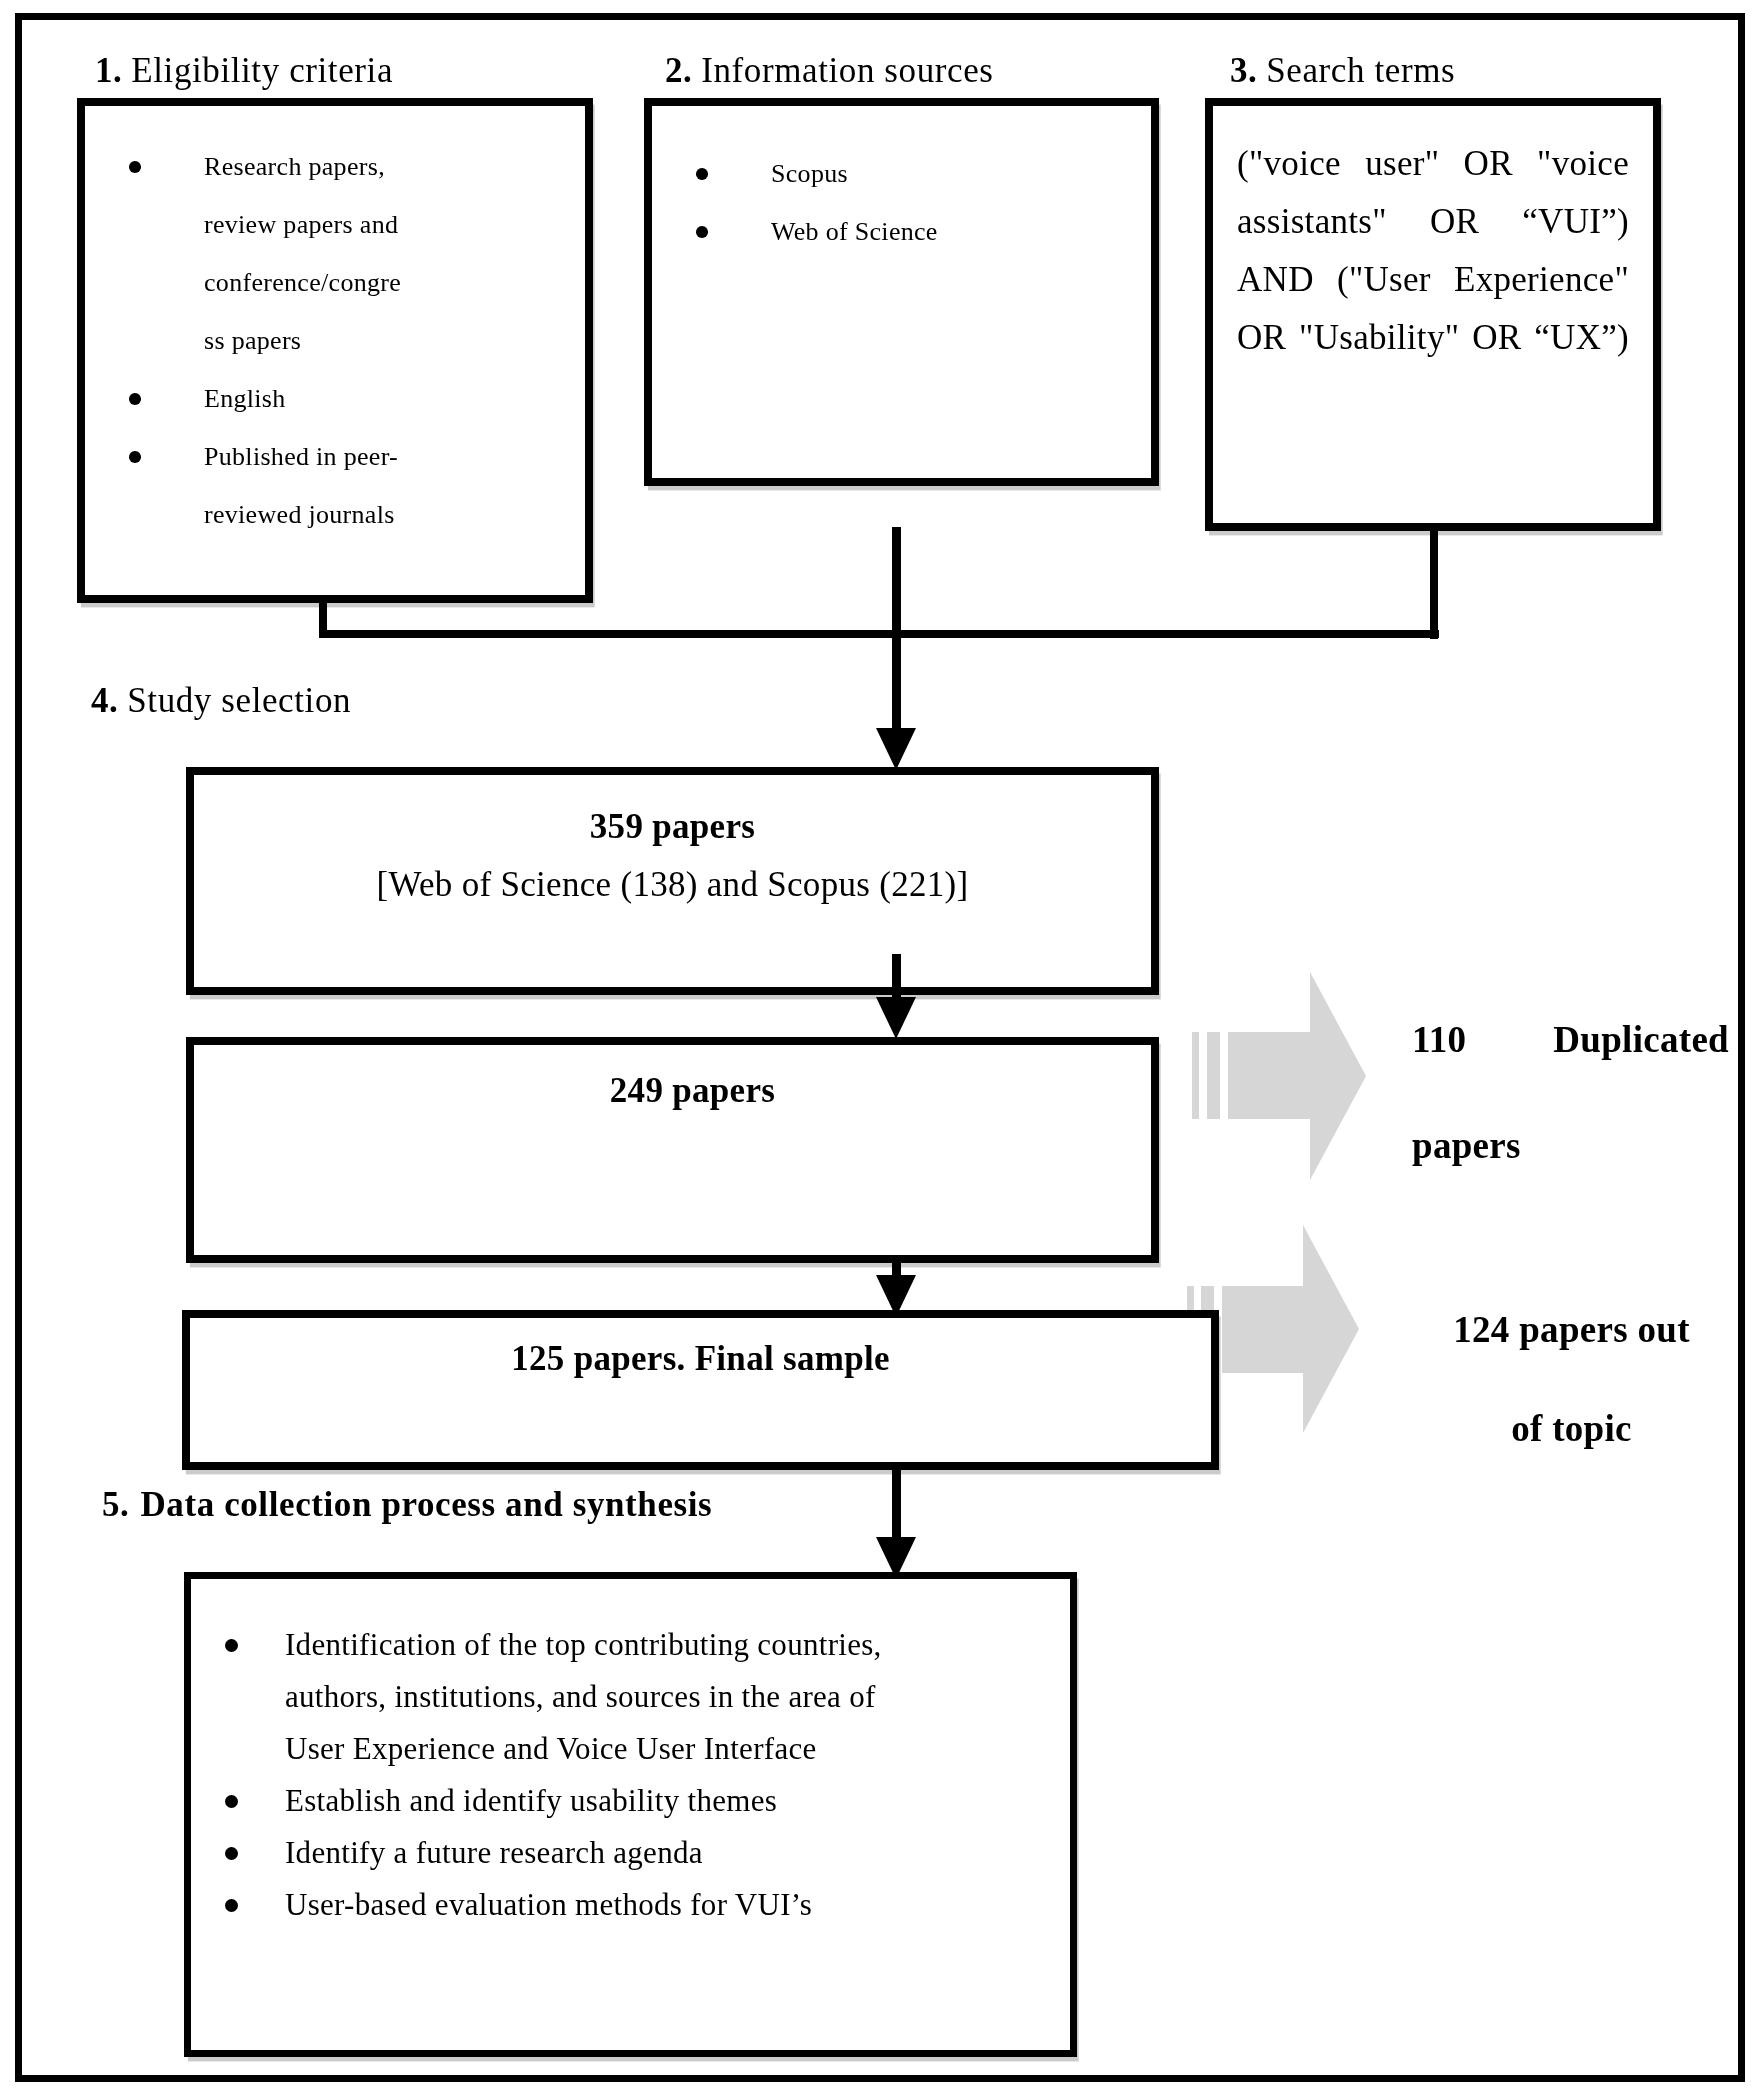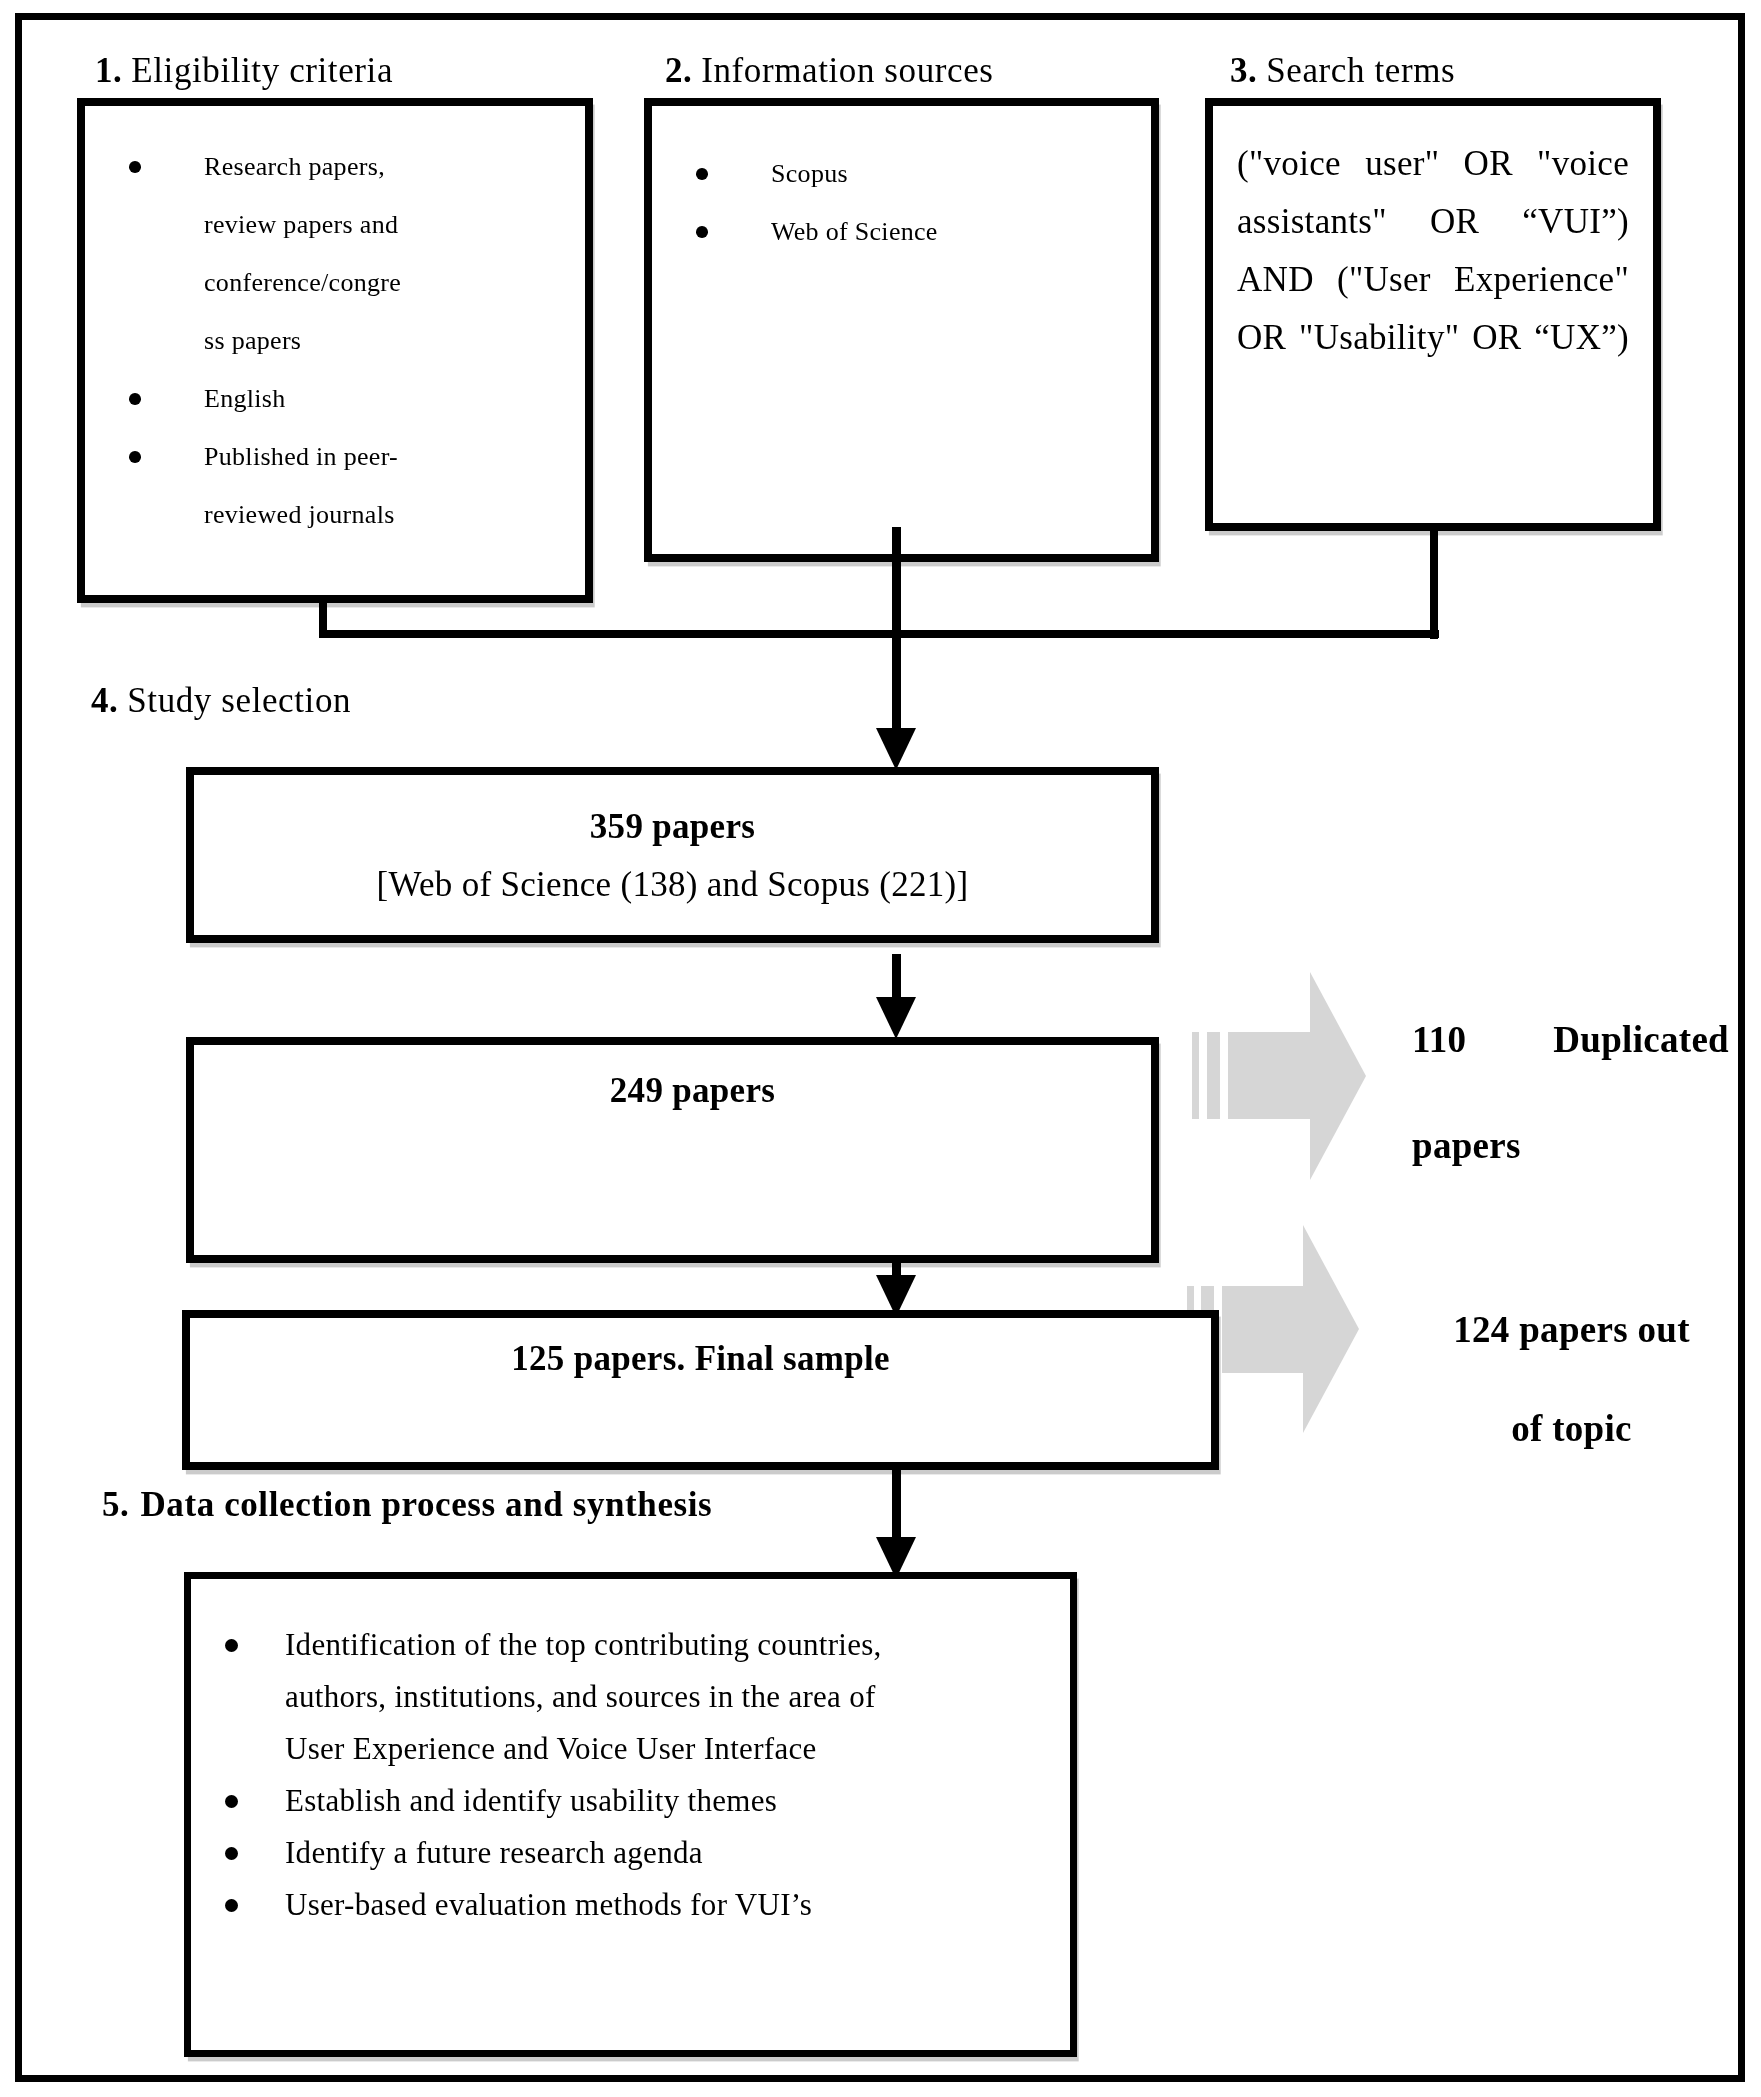--- a/index.html
+++ b/index.html
@@ -125,21 +125,21 @@
       <li>Research papers,
 review papers and
 conference/congre
 ss papers</li>
       <li>English</li>
       <li>Published in peer-
 reviewed journals</li>
     </ul>
   </div>
 
-  <div class="abs box" style="left:644px;top:98px;width:515px;height:464px;">
+  <div class="abs box" style="left:644px;top:98px;width:515px;height:388px;">
     <ul class="blist" style="margin-top:39px;">
       <li>Scopus</li>
       <li>Web of Science</li>
     </ul>
   </div>
 
   <div class="abs box" style="left:1205px;top:98px;width:456px;height:433px;">
     <p class="query">("voice user" OR "voice
 assistants" OR “VUI”)
 AND ("User Experience"
@@ -150,21 +150,21 @@
   <div class="abs line" style="left:319px;top:630px;width:1120px;height:8.3px;"></div>
   <div class="abs line" style="left:1430px;top:527px;width:8.3px;height:112px;"></div>
 
   <div class="abs line" style="left:892px;top:527px;width:8.8px;height:203px;"></div>
   <div class="abs head-down" style="left:876px;top:728px;"></div>
 
   <div class="abs sec-label" style="left:91px;top:679px;">
     <span class="num">4.</span><span class="title">Study selection</span>
   </div>
 
-  <div class="abs box" style="left:186px;top:767px;width:973px;height:176px;">
+  <div class="abs box" style="left:186px;top:767px;width:973px;height:228px;">
     <div class="flow-title" style="margin-top:23px;">359 papers</div>
     <div class="flow-detail">[Web of Science (138) and Scopus (221)]</div>
   </div>
 
   <div class="abs line" style="left:892px;top:954px;width:8.8px;height:45px;"></div>
   <div class="abs head-down" style="left:876px;top:997px;"></div>
 
   <div class="abs box" style="left:186px;top:1037px;width:973px;height:226px;">
     <div class="flow-title" style="margin-top:16.5px;margin-left:40px;">249 papers</div>
   </div>

